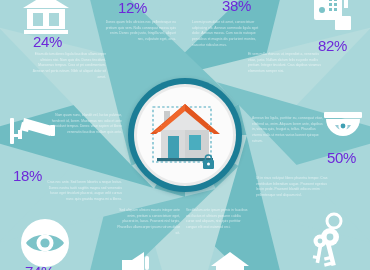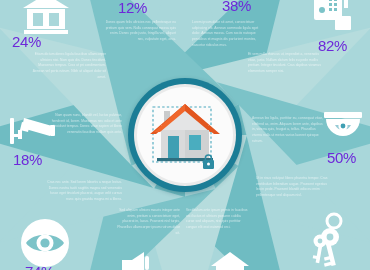--- a/index.html
+++ b/index.html
@@ -125,21 +125,21 @@
 
   <div class="icon" style="left:22px;top:-8px;">
     <svg width="48" height="44" viewBox="0 0 48 44">
       <polygon points="24,2 47,16 1,16" fill="#ffffff"></polygon>
       <rect x="5" y="17" width="38" height="20" fill="#ffffff"></rect>
       <rect x="11" y="21" width="10" height="13" fill="#a9d7da"></rect>
       <rect x="27" y="21" width="10" height="13" fill="#a9d7da"></rect>
       <rect x="2" y="38" width="44" height="4" fill="#ffffff"></rect>
     </svg>
   </div>
-  <div class="pct" style="left:12px;top:34px;">24%</div>
+  <div class="pct" style="left:33px;top:34px;">24%</div>
   <div class="txt r" style="left:30px;top:52px;width:76px;">Etiam dictum donec ligula faucibus ullamcorper ultricies nisi. Nam quis dis. Donec tincidunt. Maecenas tempus. Cras ut pri condimentum. Aenean vel porta rutrum. Nibh ut aliquet dolor sit amet.</div>
 
   <div class="pct" style="left:118px;top:0px;">12%</div>
   <div class="txt r" style="left:104px;top:20px;width:72px;">Donec quam felis ultricies nec pellentesque eu pretium quis sem. Nulla consequat massa quis enim. Donec pede justo, fringilla vel, aliquet nec, vulputate eget, arcu.</div>
 
   <div class="pct" style="left:222px;top:-2px;">38%</div>
   <div class="txt l" style="left:192px;top:20px;width:72px;">Lorem ipsum dolor sit amet, consectetuer adipiscing elit. Aenean commodo ligula eget dolor. Aenean massa. Cum sociis natoque penatibus et magnis dis parturient montes, nascetur ridiculus mus.</div>
 
   <div class="icon" style="left:313px;top:-6px;">
     <svg width="42" height="40" viewBox="0 0 42 40">
@@ -163,21 +163,21 @@
       <g fill="#ffffff">
         <polygon points="16,6 44,14 42,24 14,16"></polygon>
         <rect x="42" y="13" width="5" height="11" rx="1"></rect>
         <polygon points="14,10 22,12 20,20 12,18"></polygon>
         <rect x="10" y="18" width="4" height="9"></rect>
         <rect x="2" y="6" width="4" height="26" rx="1"></rect>
         <rect x="5" y="22" width="8" height="3"></rect>
       </g>
     </svg>
   </div>
-  <div class="pct" style="left:13px;top:152px;">18%</div>
+  <div class="pct" style="left:13px;top:168px;">18%</div>
   <div class="txt r" style="left:50px;top:113px;width:72px;">Nam quam nunc, blandit vel, luctus pulvinar, hendrerit id, lorem. Maecenas nec odio et ante tincidunt tempus. Donec vitae sapien ut libero venenatis faucibus nullam quis ante.</div>
 
   <div class="icon" style="left:322px;top:112px;">
     <svg width="42" height="36" viewBox="0 0 42 36">
       <rect x="2" y="0" width="38" height="6" rx="1" fill="#ffffff"></rect>
       <path d="M4 7 h34 a17 17 0 0 1 -34 0 z" fill="#ffffff"></path>
       <path d="M13 13 h16 a9 9 0 0 1 -16 0 z" fill="#3f9fb3" opacity=".55"></path>
       <circle cx="21" cy="14" r="4.6" fill="#ffffff"></circle>
       <circle cx="21" cy="14" r="2.4" fill="#3f9fb3"></circle>
     </svg>

